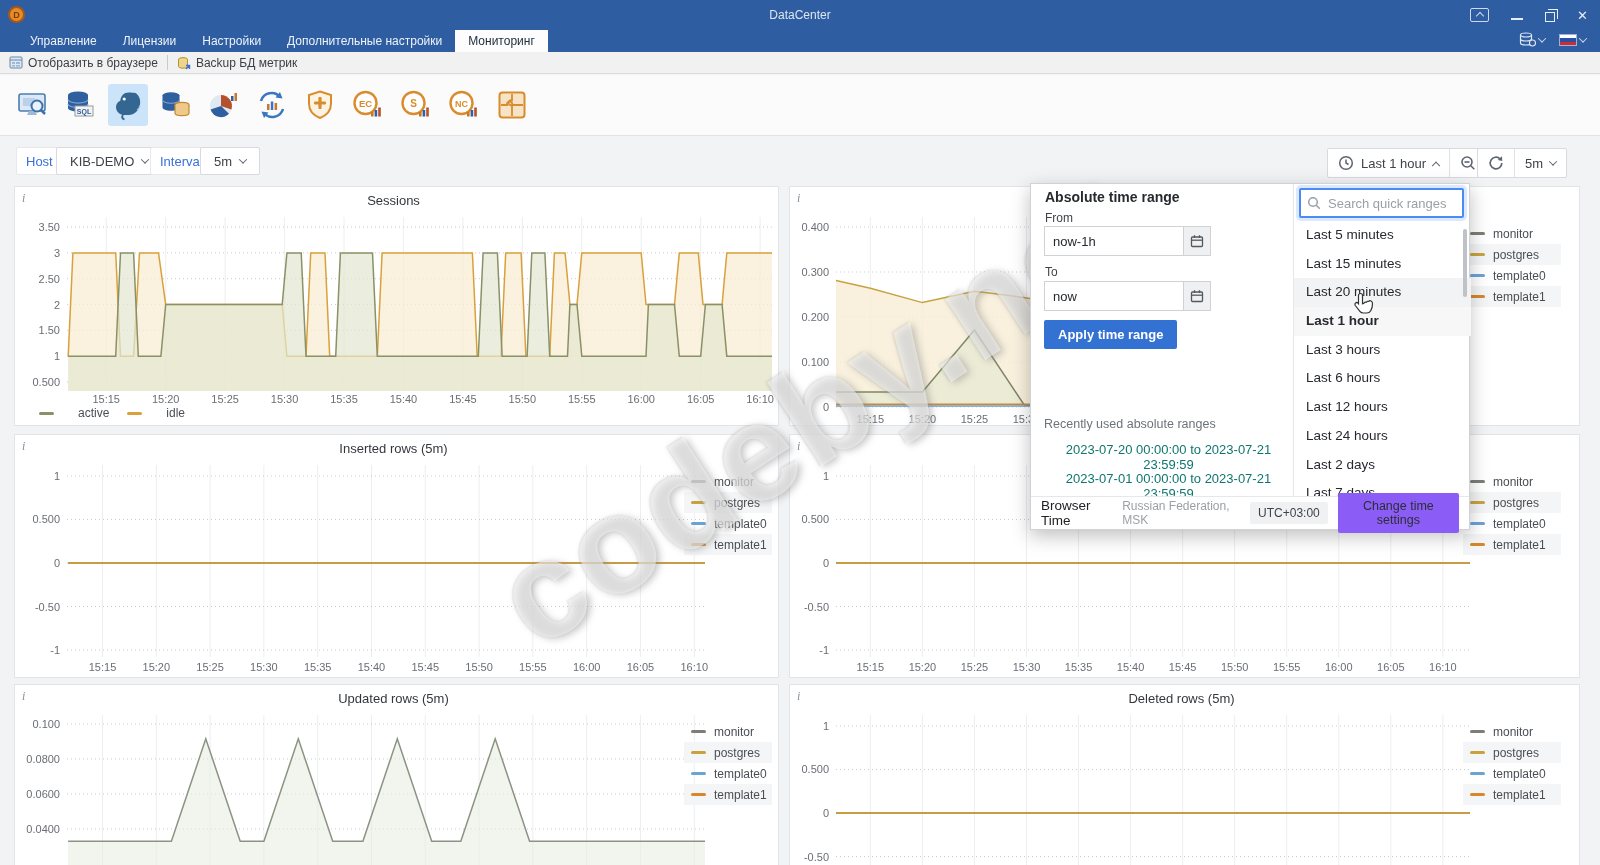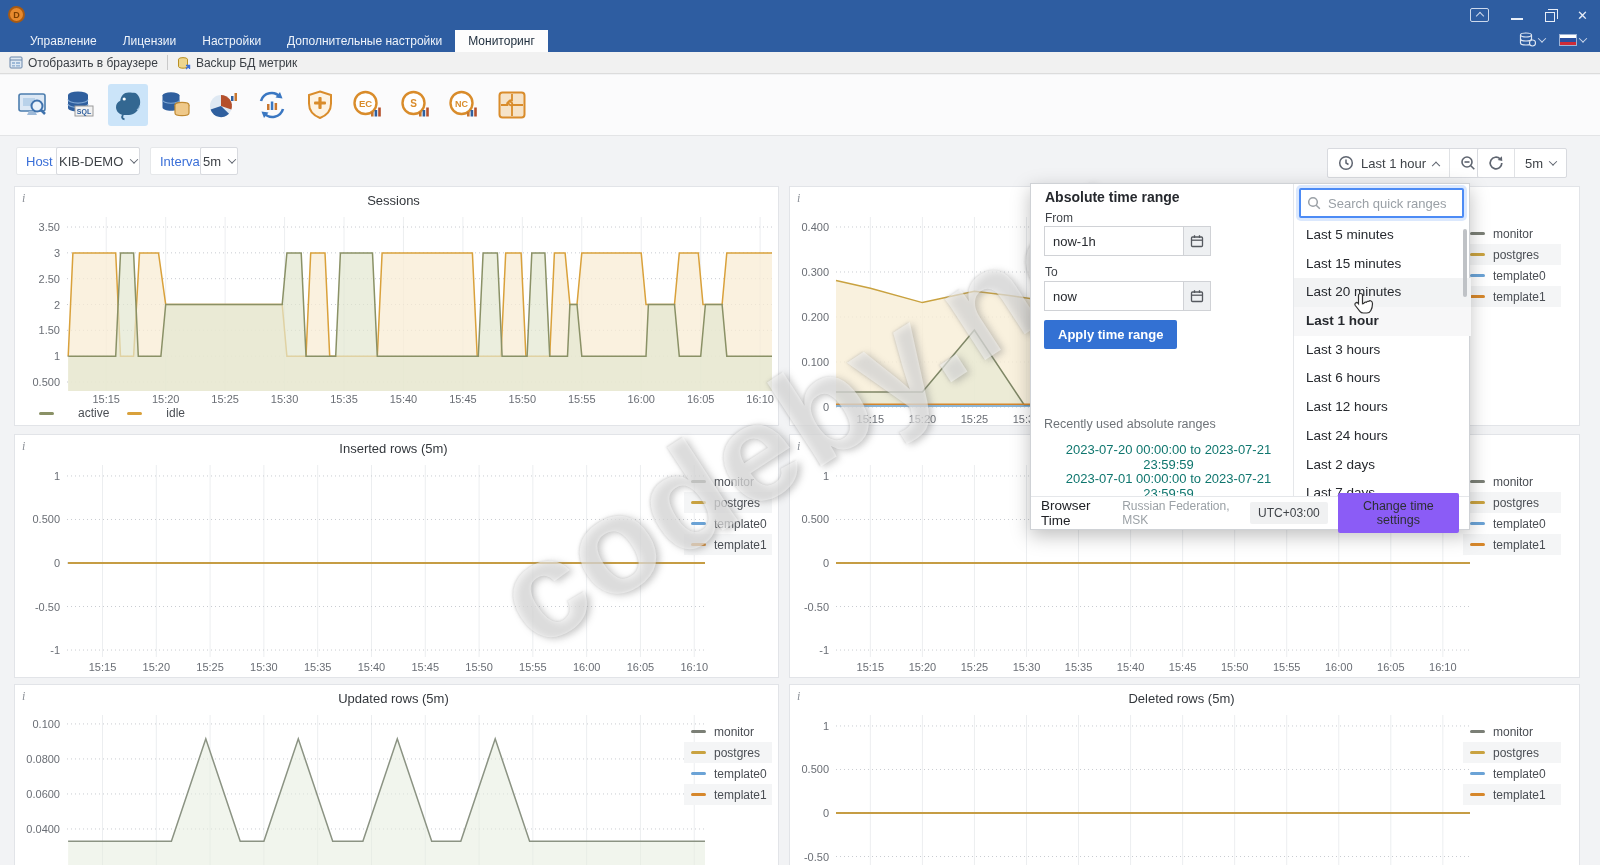--- a/index.html
+++ b/index.html
@@ -45,21 +45,21 @@
   
   .ribbon { position:absolute; left:0; top:75px; width:1600px; height:61px; background:#fbfbfc;
     border-bottom:1px solid #e3e4e6; display:flex; align-items:center; padding-left:12px; gap:8px; }
   .ric { width:40px; height:42px; display:flex; align-items:center; justify-content:center; border-radius:3px; }
   .ric.selected { background:#cbe4f9; }
   
   .subbar { position:absolute; left:0; top:137px; width:1600px; height:49px; background:#f2f3f5; }
   .chip-label { position:absolute; height:28px; display:flex; align-items:center; padding:0 9px;
     background:#fff; color:#3a6fd8; font-size:13px; border-radius:2px; border:1px solid #e6e8ea; }
   .dd { position:absolute; display:flex; align-items:center; gap:8px; background:#fff; border:1px solid #d8dadf;
-    border-radius:2px; height:28px; padding:0 2px; font-size:13px; color:#3f4348; }
+    border-radius:2px; height:28px; padding:0 13px; font-size:13px; color:#3f4348; }
   .tr-group { position:absolute; display:flex; align-items:center; background:#fff; border:1px solid #d8dadf; border-radius:2px; height:30px; }
   .tr-sec { display:flex; align-items:center; gap:7px; padding:0 10px; height:100%; font-size:13px; color:#3f4348; }
   .tr-div { width:1px; height:100%; background:#e0e2e5; }
   
   .panel { position:absolute; background:#fff; border:1px solid #e2e4e8; }
   .ptitle { position:absolute; top:6px; left:0; right:6px; text-align:center; font-size:13px; font-weight:normal; color:#33373c; z-index:2; }
   .pi { position:absolute; top:4px; left:7px; font-family:"Liberation Serif", serif; font-style:italic;
     font-size:12px; color:#8a8f96; z-index:2; }
   .chart { position:absolute; left:0; top:0; right:0; bottom:0; }
   .legend-right { position:absolute; top:36px; display:flex; flex-direction:column; z-index:2; }
@@ -107,20 +107,21 @@
   .utc-chip { margin-left:auto; background:#f0f1f2; padding:4px 8px; font-size:12px; color:#3f4348; border-radius:2px; }
   .cts-btn { background:#8b5cf6; border:none; padding:6px 10px; font-size:12.5px; color:#2c2f33; border-radius:2px;
     font-family:"Liberation Sans",sans-serif; }
   .hand-cursor { position:absolute; left:1352px; top:292px; z-index:30; pointer-events:none; }
 </style>
 </head>
 <body>
 
 <div class="titlebar">
   <div class="logo">D</div>
+  <div class="apptitle">DataCenter</div>
   <div class="win-controls">
     <span class="wb">
         <span class="ribbon-disp"></span>
       </span>
     <span class="wb">
         <span class="min-glyph"></span>
       </span>
     <span class="wb">
         <span class="restore-glyph"></span>
       </span>

